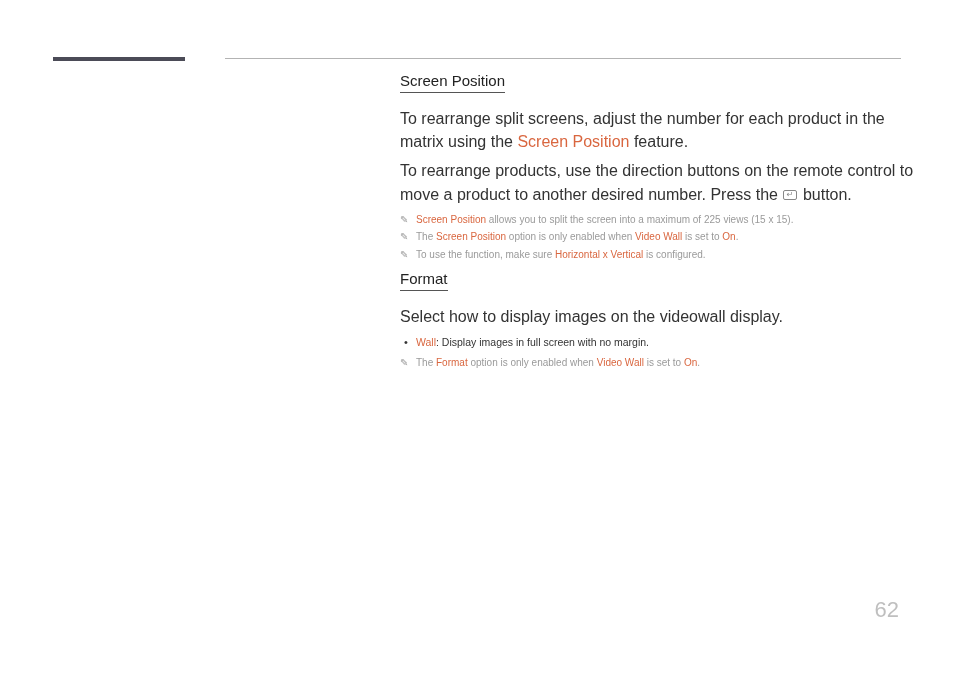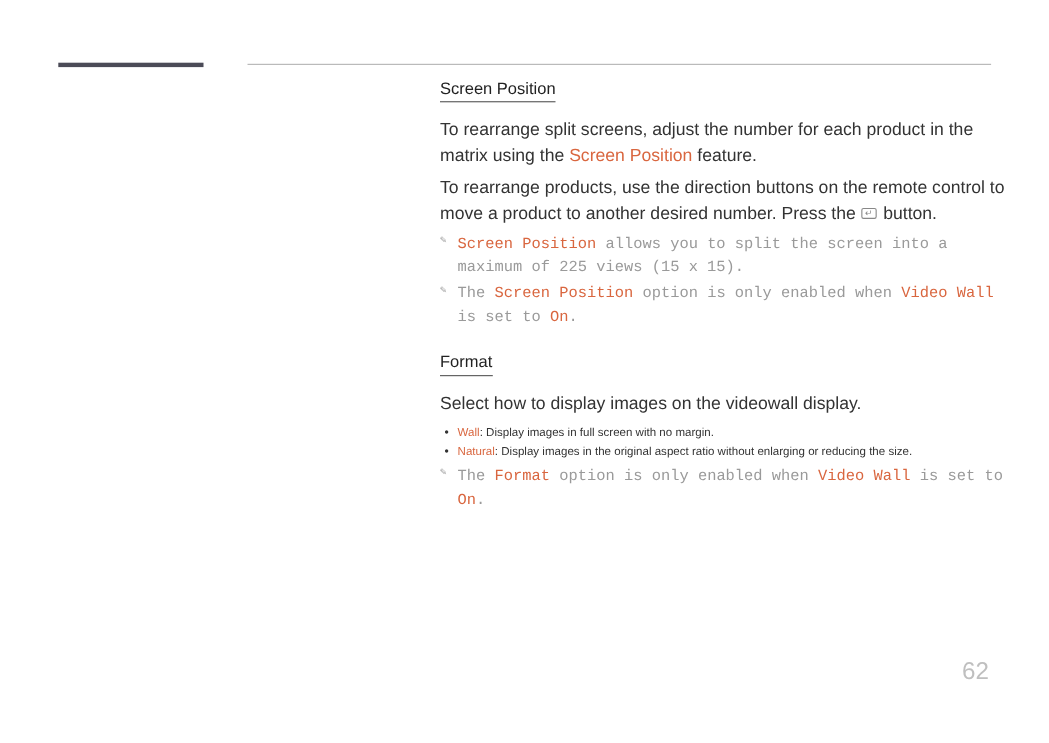--- a/index.html
+++ b/index.html
@@ -43,27 +43,26 @@
     margin-bottom: 14px;
   }
   p {
     font-size: 16px;
     line-height: 1.45;
     color: #333;
     margin-bottom: 6px;
   }
   .note-list { list-style: none; margin-top: 4px; }
   .note-list li {
-    font-size: 14px;
+    font-size: 10px;
     line-height: 1.55;
     color: #9a9a9a;
     padding-left: 16px;
     position: relative;
     margin-bottom: 2px;
-    font-family: Liberation Mono, monospace;
   }
   .note-list li::before {
     content: "✎";
     position: absolute;
     left: 0;
     top: 0;
     color: #9a9a9a;
     font-size: 10px;
   }
   .bullet-list { list-style: none; margin-top: 2px; }
@@ -77,21 +76,21 @@
   }
   .bullet-list li::before {
     content: "•";
     position: absolute;
     left: 4px;
     top: 0;
     color: #333;
     font-size: 11px;
   }
   .hl { color: #d9663f; }
-  .section2 { margin-top: 20px; }
+  .section2 { margin-top: 8px; }
   .enter-icon {
     display: inline-block;
     width: 14px;
     height: 10px;
     border: 1px solid #888;
     border-radius: 2px;
     vertical-align: middle;
     position: relative;
     margin: 0 1px;
   }
@@ -131,33 +130,33 @@
     <span>To rearrange products, use the direction buttons on the remote control to move a product to another desired number. Press the </span><span class="enter-icon"></span><span> button.</span>
   </p>
 
   <ul class="note-list">
     <li>
       <span class="hl">Screen Position</span><span> allows you to split the screen into a maximum of 225 views (15 x 15).</span>
     </li>
     <li>
       <span>The </span><span class="hl">Screen Position</span><span> option is only enabled when </span><span class="hl">Video Wall</span><span> is set to </span><span class="hl">On</span><span>.</span>
     </li>
+    <li>
+      <span>To use the function, make sure </span><span class="hl">Horizontal x Vertical</span><span> is configured.</span>
+    </li>
   </ul>
 
   <div class="section2">
     <h2>Format</h2>
 
     <p>Select how to display images on the videowall display.</p>
 
     <ul class="bullet-list">
       <li>
         <span class="hl">Wall</span><span>: Display images in full screen with no margin.</span>
-      </li>
-      <li>
-        <span class="hl">Natural</span><span>: Display images in the original aspect ratio without enlarging or reducing the size.</span>
       </li>
     </ul>
 
     <ul class="note-list">
       <li>
         <span>The </span><span class="hl">Format</span><span> option is only enabled when </span><span class="hl">Video Wall</span><span> is set to </span><span class="hl">On</span><span>.</span>
       </li>
     </ul>
   </div>
 

